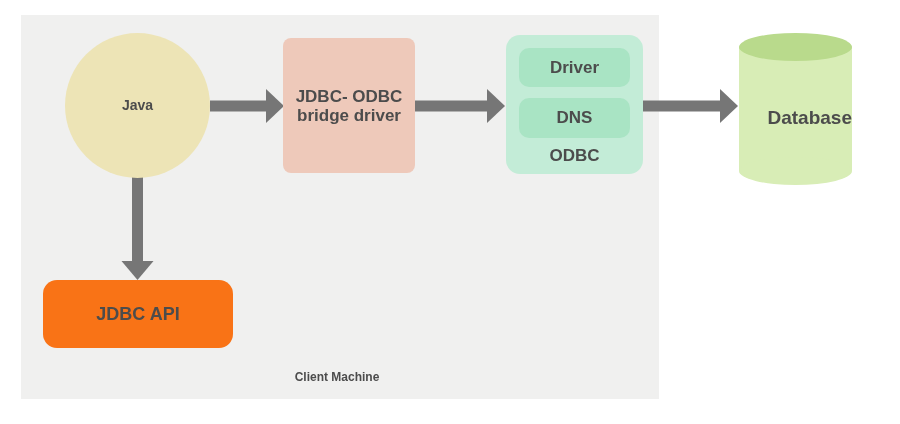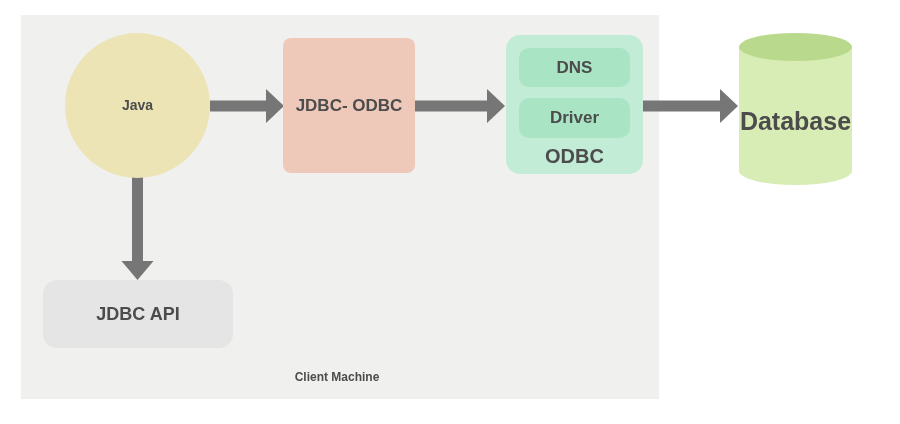--- a/index.html
+++ b/index.html
@@ -49,26 +49,26 @@
     width: 111px; height: 39px;
     background: #a9e4c4;
     border-radius: 10px;
     display: flex; align-items: center; justify-content: center;
     font-size: 17px;
   }
   .odbc-child + .odbc-child { margin-top: 11px; height: 40px; }
   .odbc-label {
     height: 36px;
     display: flex; align-items: center; justify-content: center;
-    font-size: 20px;
+    font-size: 17px;
   }
   .jdbc-api-node {
     left: 43px; top: 280px;
     width: 190px; height: 68px;
-    background: #e5e5e5;
+    background: #f97316;
     border-radius: 14px;
     font-size: 18px;
   }
   .cylinder { position: absolute; left: 739px; top: 33px; width: 113px; height: 152px; }
   .cylinder-top {
     position: absolute; left: 0; top: 0;
     width: 113px; height: 28px;
     background: #b9da8c;
     border-radius: 50%;
   }
@@ -79,22 +79,22 @@
   }
   .cylinder-bottom {
     position: absolute; left: 0; top: 124px;
     width: 113px; height: 28px;
     background: #d8edb6;
     border-radius: 50%;
   }
   .cylinder-label {
     position: absolute; left: 0; top: 74px;
     width: 113px;
-    text-align: center;
-    font-size: 25px;
+    text-align: right;
+    font-size: 19px;
   }
   .client-machine-label {
     position: absolute; left: 247px; top: 370px;
     width: 180px;
     text-align: center;
     font-size: 12px;
   }
   .arrow-layer {
     position: absolute; left: 0; top: 0;
     width: 900px; height: 424px;
@@ -129,29 +129,30 @@
 
   <div class="node circle-node">
     <div>
       <div>Java</div>
     </div>
   </div>
 
   <div class="node bridge-node">
     <div>
       <div>JDBC- ODBC</div>
+      <div>bridge driver</div>
     </div>
   </div>
 
   <div class="odbc-node">
     <div class="odbc-child">
-      <span>DNS</span>
+      <span>Driver</span>
     </div>
     <div class="odbc-child">
-      <span>Driver</span>
+      <span>DNS</span>
     </div>
     <div class="odbc-label">ODBC</div>
   </div>
 
   <div class="node jdbc-api-node">
     <span>JDBC API</span>
   </div>
 
   <div class="cylinder">
     <div class="cylinder-body"></div>

